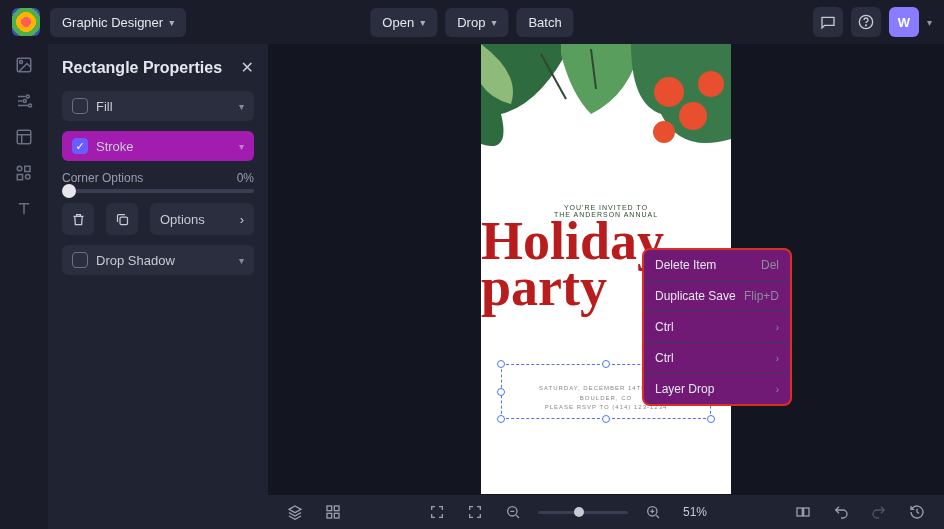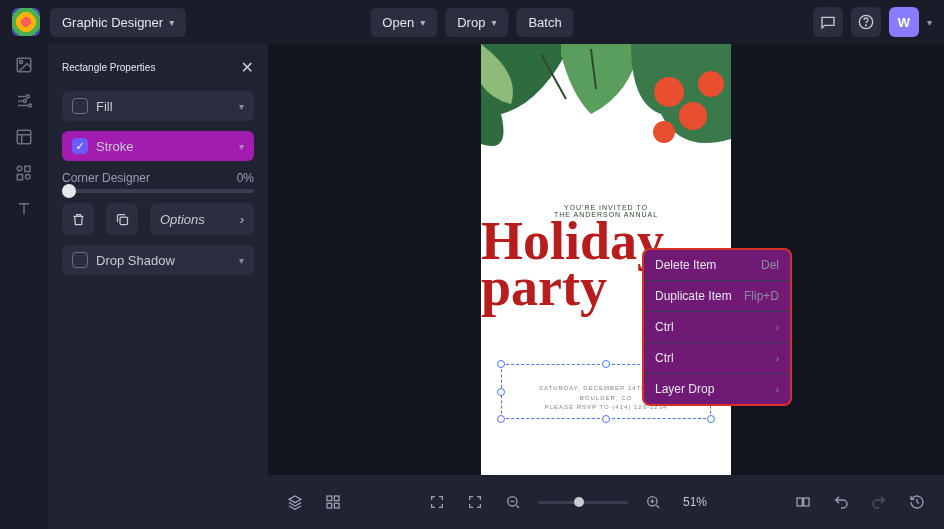--- a/index.html
+++ b/index.html
@@ -62,21 +62,21 @@
   padding-top: 12px; gap: 18px;
 }
 .left-rail .rail-icon { color: #6b6f82; cursor: pointer; }
 .panel {
   width: 220px;
   background: #1f2332;
   padding: 10px 14px;
   display: flex; flex-direction: column; gap: 10px;
 }
 .panel-header { display: flex; justify-content: space-between; align-items: center; padding: 4px 0; }
-.panel-title { font-weight: 400; color: #e6e7ee; font-size: 10px; }
+.panel-title { font-weight: 700; color: #e6e7ee; font-size: 16px; }
 .close-x { color: #c8cad4; cursor: pointer; font-size: 16px; }
 .prop-row {
   background: #2a2e3e;
   border-radius: 6px;
   padding: 7px 10px;
   display: flex; align-items: center; gap: 8px;
   cursor: pointer;
 }
 .prop-row.active { background: #a21caf; }
 .checkbox {
@@ -85,21 +85,21 @@
   border-radius: 4px;
   display: flex; align-items: center; justify-content: center;
 }
 .checkbox.checked { background: #6b5cff; border-color: #6b5cff; }
 .checkbox.checked::after { content: "✓"; color: #fff; font-size: 11px; }
 .prop-row .chev { margin-left: auto; font-size: 10px; opacity: .6; }
 .slider-row { display: flex; flex-direction: column; gap: 4px; }
 .slider-label { display: flex; justify-content: space-between; font-size: 12px; color: #9a9db0; }
 .slider-track { height: 4px; background: #3a3e52; border-radius: 2px; position: relative; }
 .slider-thumb { width: 14px; height: 14px; background: #e6e7ee; border-radius: 50%; position: absolute; top: -5px; left: 0; }
-.action-row { display: flex; gap: 12px; font-style: italic; }
+.action-row { display: flex; gap: 12px; }
 .action-row .icon-btn { background: #2a2e3e; width: 32px; height: 32px; }
 .options-btn { flex: 1; background: #2a2e3e; border-radius: 6px; padding: 7px 10px; display: flex; align-items: center; justify-content: space-between; cursor: pointer; }
 .canvas-area {
   flex: 1;
   background: #131520;
   position: relative;
   display: flex;
   justify-content: center;
   padding-top: 0;
 }
@@ -151,21 +151,21 @@
   font-size: 12px;
   color: #e6e7ee;
   border-bottom: 1px solid #3a3e52;
 }
 .context-menu-item:last-child { border-bottom: none; }
 .context-menu-item .shortcut { font-size: 12px; color: #8a8da0; }
 .context-menu-item .sub { font-size: 10px; color: #8a8da0; }
 .bottombar {
   position: absolute;
   bottom: 0; left: 268px; right: 0;
-  height: 54px;
+  height: 34px;
   background: #1f2332;
   display: flex; align-items: center;
   padding: 0 14px;
   gap: 12px;
 }
 .bottombar .spacer { flex: 1; }
 .zoom-track { width: 90px; height: 3px; background: #3a3e52; border-radius: 2px; position: relative; }
 .zoom-thumb { position: absolute; width: 10px; height: 10px; background: #c8cad4; border-radius: 50%; top: -4px; left: 40%; }
 .bottom-icon { width: 26px; height: 26px; display: flex; align-items: center; justify-content: center; color: #9a9db0; cursor: pointer; }
 svg { display: block; }
@@ -260,21 +260,21 @@
       <span>Fill</span>
       <span class="chev">▾</span>
     </div>
     <div class="prop-row active">
       <div class="checkbox checked"></div>
       <span>Stroke</span>
       <span class="chev">▾</span>
     </div>
     <div class="slider-row">
       <div class="slider-label">
-        <span>Corner Designer</span>
+        <span>Corner Options</span>
         <span>0%</span>
       </div>
       <div class="slider-track">
         <div class="slider-thumb"></div>
       </div>
     </div>
     <div class="action-row">
       <div class="icon-btn">
           <svg width="15" height="15" viewBox="0 0 24 24" fill="none" stroke="currentColor" stroke-width="2">
             <path d="M4 7h16M9 7V4h6v3M6 7l1 13h10l1-13"></path>
@@ -338,21 +338,21 @@
     </div>
   </div>
 </div>
 
 <div class="context-menu">
   <div class="context-menu-item">
     <span>Delete Item</span>
     <span class="shortcut">Del</span>
   </div>
   <div class="context-menu-item">
-    <span>Duplicate Item</span>
+    <span>Duplicate Save</span>
     <span class="shortcut">Flip+D</span>
   </div>
   <div class="context-menu-item">
     <span>Ctrl</span>
     <span class="sub">›</span>
   </div>
   <div class="context-menu-item">
     <span>Ctrl</span>
     <span class="sub">›</span>
   </div>

